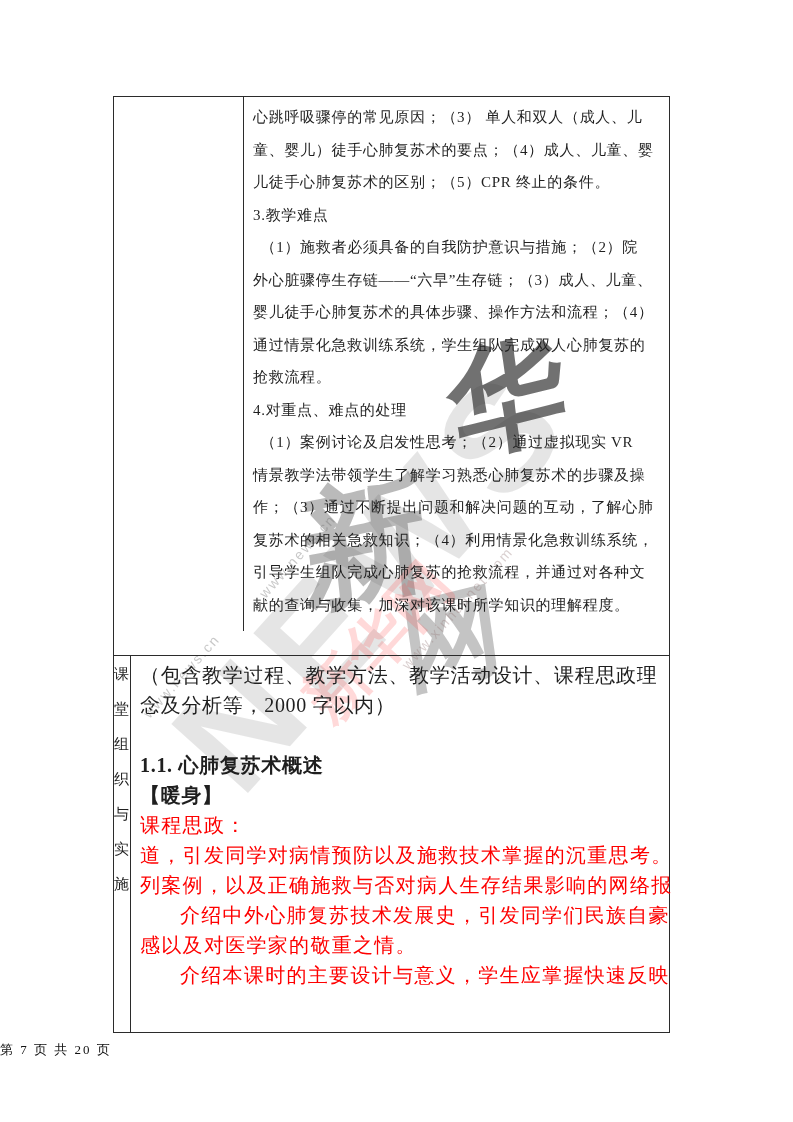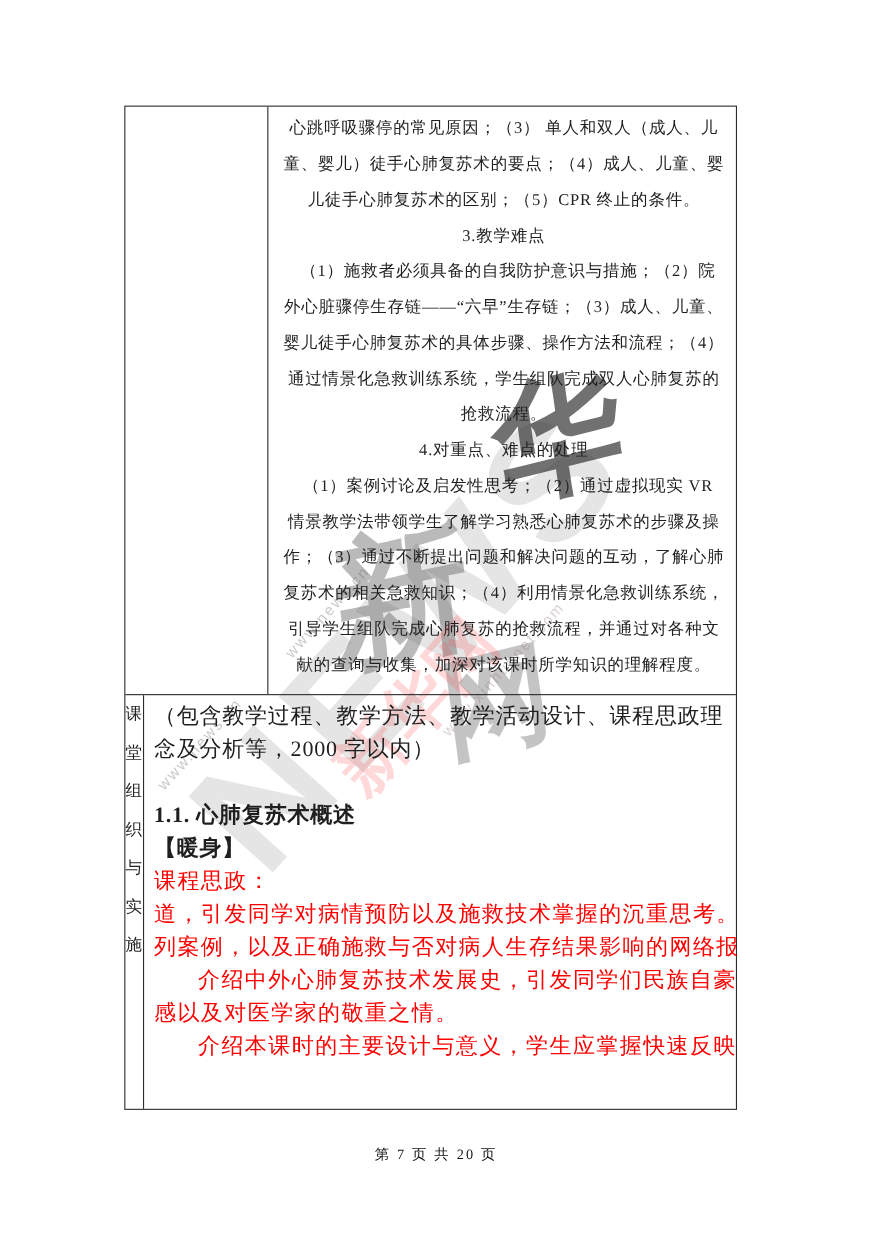--- a/index.html
+++ b/index.html
@@ -36,44 +36,43 @@
   .wm-url1{left:128px;top:668px;}
   .wm-url2{left:244px;top:548px;}
   .wm-url3{left:378px;top:600px;color:rgba(150,120,120,0.35);}
   
   .tbl{
     position:absolute;left:113px;top:96px;width:557px;z-index:1;
     border:1px solid var(--border,#2b2b2b);
   }
   .row{display:flex;}
   .row1{height:534px;}
-  .row2{height:377px;border-top:1px solid var(--border,#2b2b2b);}
+  .row2{height:377px;border-top:1px solid var(--border,#2b2b2b);margin-top:24px;}
   .cell-left{
     width:130px;border-right:1px solid var(--border,#2b2b2b);
     text-align:center;padding-top:1px;
   }
   .cell-right{flex:1;padding:4px 6px 0 9px;}
   .ln{
     font-size:15px;line-height:32.5px;letter-spacing:0.7px;
     white-space:nowrap;
-    text-align:center;
   }
   .ln2{
     font-size:20px;line-height:30px;letter-spacing:0.7px;
     white-space:nowrap;min-height:30px;
   }
   .hdr-ln{font-size:15px;line-height:35px;letter-spacing:1px;}
   .ind-half{text-indent:0.5em;}
   .ind-2{text-indent:2em;}
   .bold{font-weight:bold;}
   .red{color:var(--red-text,#fe0000);letter-spacing:1.3px;}
   
   .footer{
     position:absolute;left:0;top:1041px;width:793px;z-index:1;
-    text-align:center;font-size:13px;letter-spacing:2px;
+    text-align:left;font-size:13px;letter-spacing:2px;
     color:#111;
   }
 </style>
 </head>
 <body>
 
 <div class="wm wm-news">NEWS</div>
 <div class="wm wm-char wm-char1">华</div>
 <div class="wm wm-char wm-char2">新</div>
 <div class="wm wm-char wm-char3">网</div>

